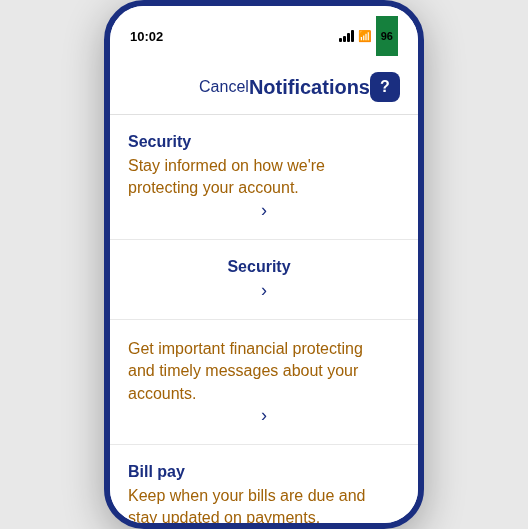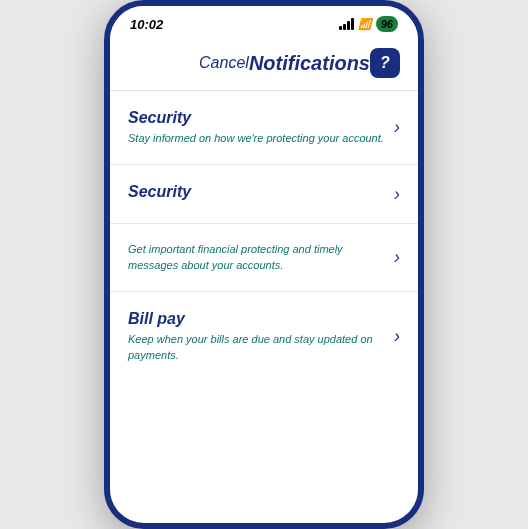--- a/index.html
+++ b/index.html
@@ -1,15 +1,15 @@
 <!DOCTYPE html>
 <html><head>
   <meta charset="utf-8">
   <style>
-    * { margin: 0; padding: 0; box-sizing: border-box; font-style: italic; }
+    * { margin: 0; padding: 0; box-sizing: border-box; }
 
     body {
       background: #e8e8e8;
       display: flex;
       justify-content: center;
       align-items: center;
       min-height: 100vh;
       font-family: -apple-system, BlinkMacSystemFont, 'Helvetica Neue', Arial, sans-serif;
     }
 
@@ -66,22 +66,22 @@
     .wifi-icon {
       font-size: 12px;
       color: #000;
     }
 
     .battery-badge {
       background: #15803d;
       color: #fff;
       font-size: 10px;
       font-weight: 700;
-      padding: 2px 5px;
-      border-radius: 8px;
+      padding: 14px 5px;
+      border-radius: 0;
     }
 
     .nav-bar {
       background: #ffffff;
       padding: 10px 18px 12px 18px;
       display: flex;
       justify-content: flex-end;
       align-items: center;
       border-bottom: 1px solid #e0e0e0;
     }
@@ -121,41 +121,42 @@
       overflow-y: auto;
       flex: 1;
     }
 
     .list-item {
       padding: 18px 18px 18px 18px;
       border-bottom: 1px solid #e8e8e8;
       display: flex;
       align-items: center;
       cursor: pointer;
+      flex-direction: column;
     }
 
     .list-item:last-child {
       border-bottom: none;
     }
 
     .item-text {
       flex: 1;
       padding-right: 10px;
     }
 
     .item-title {
       font-size: 16px;
       font-weight: 700;
       color: #1a2e80;
       margin-bottom: 4px;
     }
 
     .item-desc {
-      font-size: 11px;
-      color: #0f766e;
+      font-size: 16px;
+      color: #a16207;
       line-height: 1.4;
     }
 
     .chevron {
       color: #1a2e80;
       font-size: 18px;
       font-weight: 300;
       flex-shrink: 0;
     }
   </style>

